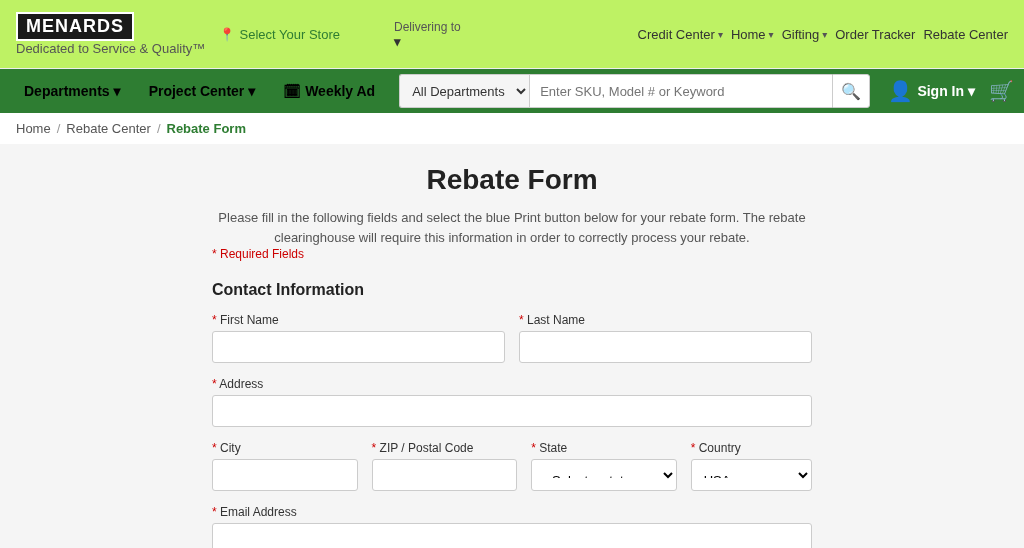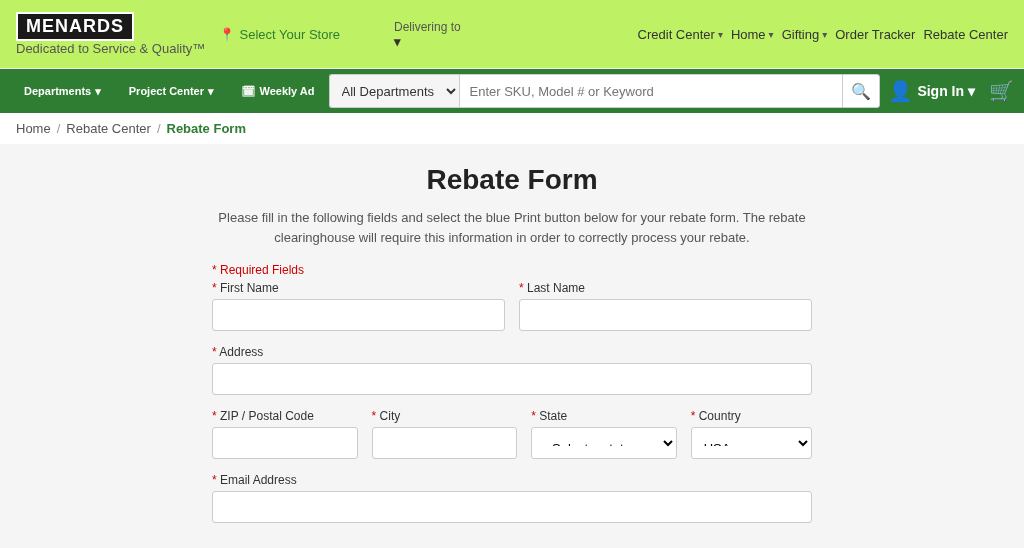--- a/index.html
+++ b/index.html
@@ -36,37 +36,37 @@
     
     .nav-bar {
       background: #2e7d32;
       display: flex;
       align-items: center;
       padding: 0 10px;
       height: 44px;
       gap: 0;
     }
     .nav-item {
-      color: #ffffff;
-      font-size: 11px;
+      color: #000000;
+      font-size: 14px;
       font-weight: bold;
       padding: 0 14px;
       height: 44px;
       display: flex;
       align-items: center;
       gap: 4px;
       cursor: pointer;
       white-space: nowrap;
       text-align: center;
     }
     .search-area {
       display: flex;
       align-items: center;
       flex: 1;
-      margin: 0 0;
+      margin: 0 10px;
       height: 16px;
     }
     .search-select {
       height: 34px;
       border: 1px solid #ccc;
       border-right: none;
       border-radius: 3px 0 0 3px;
       padding: 0 8px;
       font-size: 13px;
       background: #f5f5f5;
@@ -137,26 +137,25 @@
       font-size: 28px;
       font-weight: bold;
       color: #222;
       margin-bottom: 12px;
     }
     .form-subtitle {
       text-align: center;
       font-size: 13px;
       color: #555;
       line-height: 1.5;
-      margin-bottom: 16px;
     }
     .required-notice {
       color: #c00;
       font-size: 12px;
-      margin-bottom: 4px;
+      margin-bottom: 20px;
     }
     .section-title {
       font-size: 16px;
       font-weight: bold;
       color: #222;
       margin-bottom: 14px;
     }
     .form-row {
       display: flex;
       gap: 14px;
@@ -263,20 +262,21 @@
   <a href="#">Rebate Center</a>
   <span class="sep">/</span>
   <span class="current">Rebate Form</span>
 </div>
 
 <div class="main-content">
   <div class="form-container">
     <h1 class="form-title">Rebate Form</h1>
     <p class="form-subtitle">Please fill in the following fields and select the blue Print button below for your rebate form. The rebate clearinghouse will require this information in order to correctly process your rebate.</p>
     <p class="required-notice">* Required Fields</p>
+    <p class="section-title">Contact Information</p>
 
     <div class="form-row">
       <div class="form-group">
         <label>
           <span style="color:#c00">*</span> <span>First Name</span>
         </label>
         <input type="text" style="">
       </div>
       <div class="form-group">
         <label>
@@ -291,27 +291,27 @@
         <label>
           <span style="color:#c00">*</span> <span>Address</span>
         </label>
         <input type="text" style="">
       </div>
     </div>
 
     <div class="form-row">
       <div class="form-group" style="flex:1.2">
         <label>
+          <span style="color:#c00">*</span> <span>City</span>
+        </label>
+        <input type="text" style="">
+      </div>
+      <div class="form-group" style="flex:1.2">
+        <label>
           <span style="color:#c00">*</span> <span>ZIP / Postal Code</span>
-        </label>
-        <input type="text" style="">
-      </div>
-      <div class="form-group" style="flex:1.2">
-        <label>
-          <span style="color:#c00">*</span> <span>City</span>
         </label>
         <input type="text" style="">
       </div>
       <div class="form-group" style="flex:1.2">
         <label>
           <span style="color:#c00">*</span> <span>State</span>
         </label>
         <select>
           <option value="">- Select a state -</option>
         </select>

